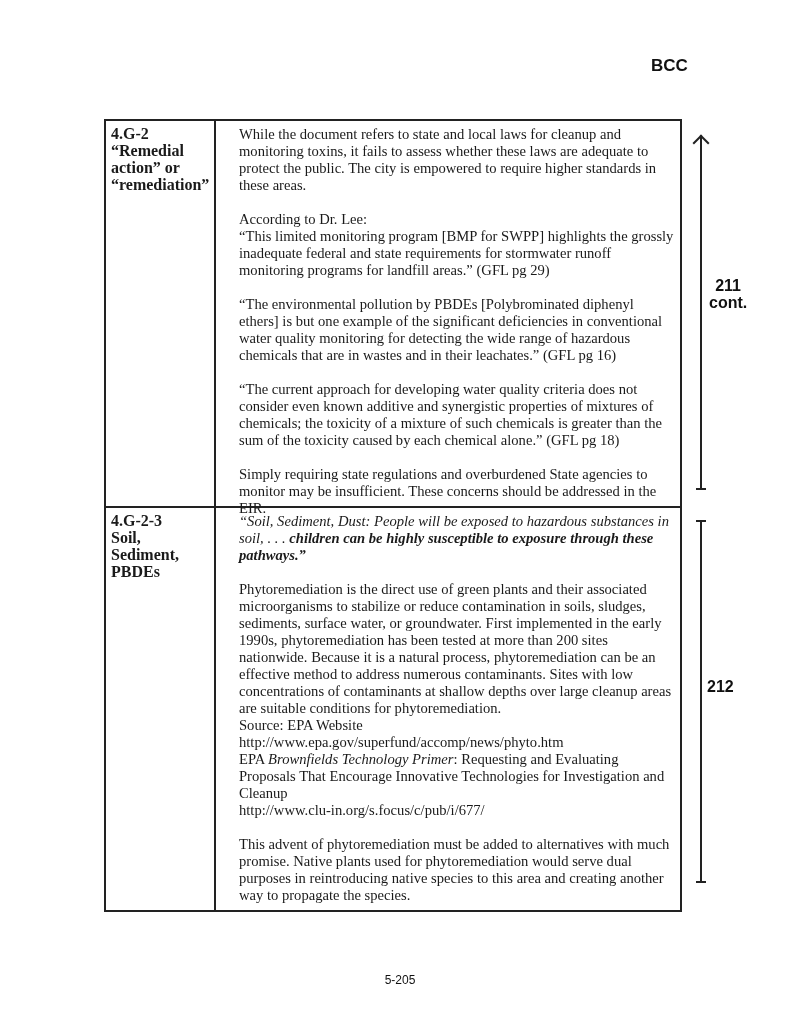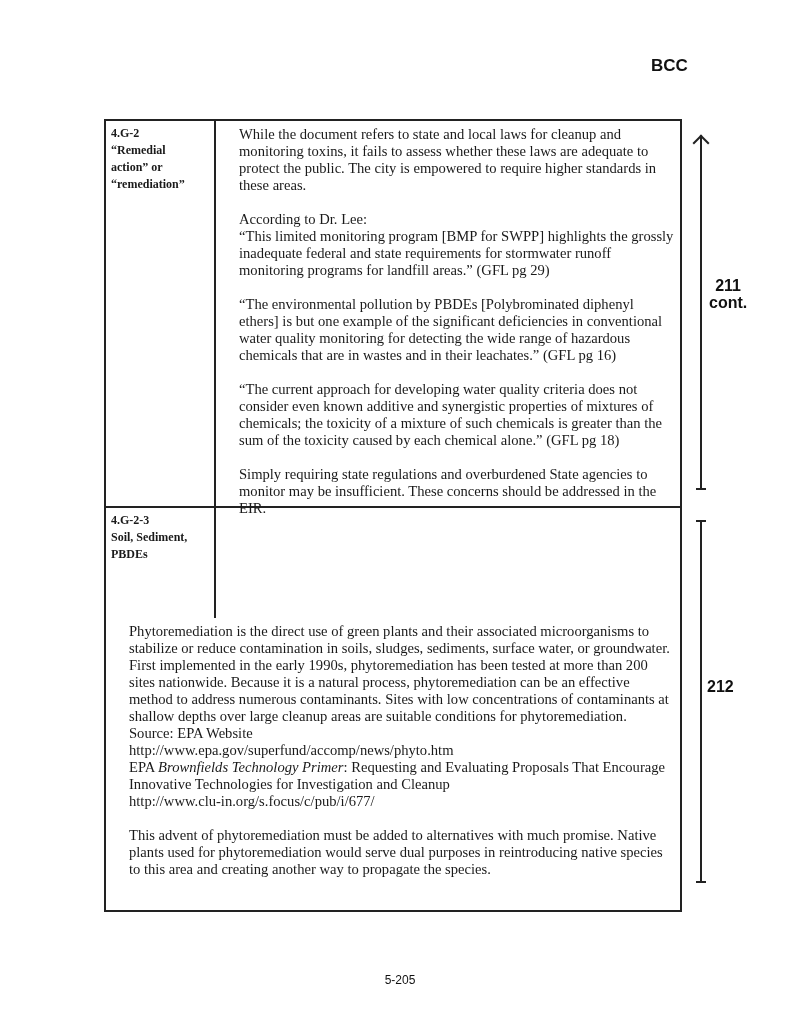--- a/index.html
+++ b/index.html
@@ -1,24 +1,24 @@
 <!DOCTYPE html>
 <html><head>
 <meta charset="utf-8">
 <style>
   html, body { margin: 0; padding: 0; background: #ffffff; }
   body { width: 800px; height: 1034px; position: relative; overflow: hidden; font-family: "Liberation Serif", serif; color: #1a1a1a; }
   .header-tag { position: absolute; left: 651px; top: 56px; font-family: "Liberation Sans", sans-serif; font-weight: bold; font-size: 17px; color: #111; }
   .table { position: absolute; left: 104px; top: 119px; width: 578px; border: 2px solid #222; box-sizing: border-box; }
   .row { display: flex; }
   .row + .row { border-top: 2px solid #222; }
-  .cell-left { width: 110px; flex: 0 0 110px; border-right: 2px solid #222; box-sizing: border-box; padding: 4px 4px 0 5px; font-weight: bold; font-size: 12px; line-height: 17px; }
+  .cell-left { width: 110px; flex: 0 0 110px; border-right: 2px solid #222; box-sizing: border-box; padding: 4px 4px 0 5px; font-weight: bold; font-size: 16px; line-height: 17px; }
   .cell-right { flex: 1; padding: 5px 4px 0 23px; font-size: 14.6px; line-height: 17px; }
   .row1 { height: 385px; }
-  .row2 { height: 402px; flex-direction: column; }
+  .row2 { height: 402px; }
   .para { margin: 0 0 17px 0; }
   .para.tight { margin: 0; }
   .line { display: block; }
   .it { font-style: italic; }
   .bi { font-style: italic; font-weight: bold; }
   .marker { position: absolute; }
   .vline { position: absolute; width: 2px; background: #222; }
   .tick { position: absolute; height: 2px; width: 10px; background: #222; }
   .arrowhead { position: absolute; width: 10px; height: 10px; border-left: 2px solid #222; border-top: 2px solid #222; transform: rotate(45deg); }
   .marker-label { position: absolute; font-family: "Liberation Sans", sans-serif; font-weight: bold; font-size: 16px; line-height: 17px; color: #111; text-align: center; }
@@ -46,20 +46,21 @@
       <p class="para tight">Simply requiring state regulations and overburdened State agencies to monitor may be insufficient. These concerns should be addressed in the EIR.</p>
     </div>
   </div>
   <div class="row row2">
     <div class="cell-left">
       <span class="line">4.G-2-3</span>
       <span class="line">Soil, Sediment,</span>
       <span class="line">PBDEs</span>
     </div>
     <div class="cell-right">
+      <p class="para"><span class="it">“Soil, Sediment, Dust: People will be exposed to hazardous substances in soil, . . . </span><span class="bi">children can be highly susceptible to exposure through these pathways.”</span></p>
       <p class="para tight">Phytoremediation is the direct use of green plants and their associated microorganisms to stabilize or reduce contamination in soils, sludges, sediments, surface water, or groundwater. First implemented in the early 1990s, phytoremediation has been tested at more than 200 sites nationwide. Because it is a natural process, phytoremediation can be an effective method to address numerous contaminants. Sites with low concentrations of contaminants at shallow depths over large cleanup areas are suitable conditions for phytoremediation.</p>
       <span class="line">Source:  EPA Website</span>
       <span class="line">http://www.epa.gov/superfund/accomp/news/phyto.htm</span>
       <span class="line"><span>EPA  </span><span class="it">Brownfields Technology Primer</span><span>: Requesting and Evaluating Proposals That Encourage Innovative Technologies for Investigation and Cleanup</span></span>
       <p class="para">http://www.clu-in.org/s.focus/c/pub/i/677/</p>
       <p class="para tight">This advent of phytoremediation must be added to alternatives with much promise. Native plants used for phytoremediation would serve dual purposes in reintroducing native species to this area and creating another way to propagate the species.</p>
     </div>
   </div>
 </div>
 

